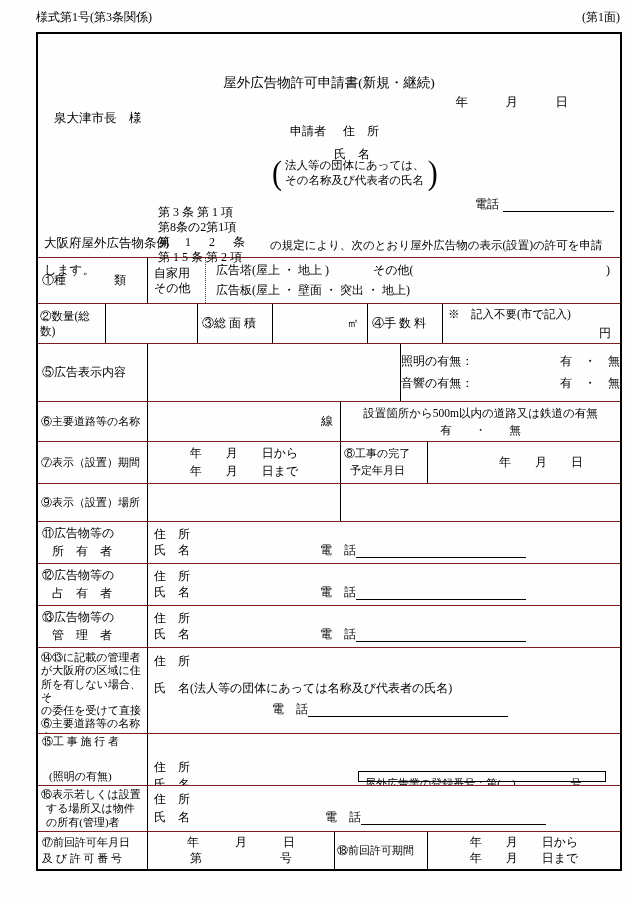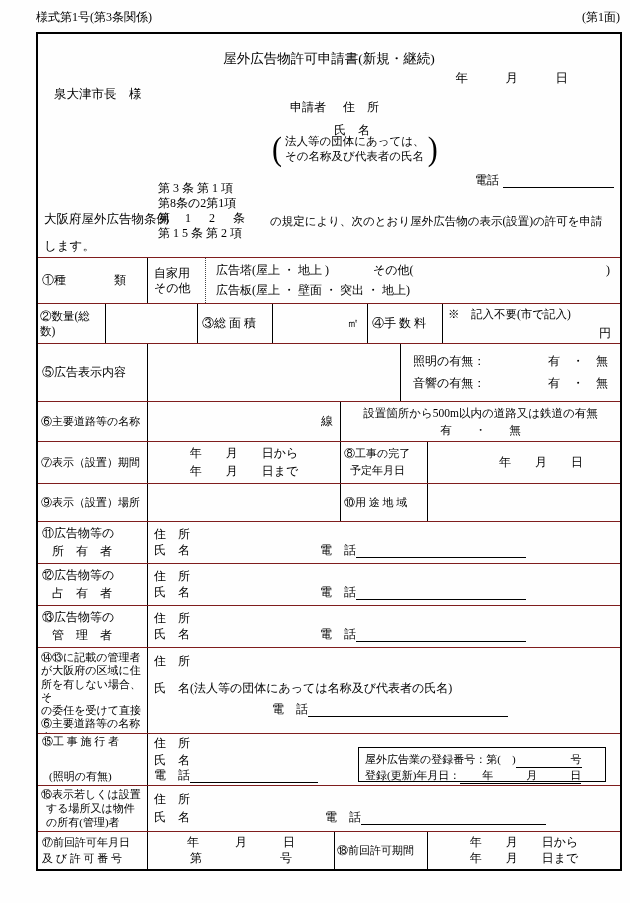--- a/index.html
+++ b/index.html
@@ -5,21 +5,21 @@
   html,body{margin:0;padding:0;background:#ffffff;}
   .sheet{
     position:relative;width:630px;height:903px;background:#fefefe;
     font-family:"Liberation Serif","DejaVu Serif",serif;
     color:#000000;font-size:12px;line-height:1.25;overflow:hidden;
   }
   *{box-sizing:border-box;}
   .topbar{position:absolute;top:10px;left:36px;right:10px;display:flex;justify-content:space-between;font-size:12px;}
   .formbox{position:absolute;top:32px;left:36px;width:586px;border:2px solid #000;background:#fefefe;}
   .headcell{position:relative;height:223px;}
-  .abs{position:absolute;}
+  .abs{position:absolute;margin-top:24px;}
   .title{top:17px;left:0;width:100%;text-align:center;font-size:13.5px;}
   .row{display:flex;border-top:1px solid #7f1d1d;width:100%;}
   .c{position:relative;border-left:1px solid #000;overflow:hidden;}
   .c:first-child{border-left:none;}
   .lc{display:flex;align-items:center;padding:1px 4px;}
   .lab2{display:flex;flex-direction:column;justify-content:space-evenly;padding:1px 4px;}
   .f11{font-size:11px;}
   .f115{font-size:11.5px;}
   .dotted{border-left:1px dotted #444;}
   .ul{border-bottom:1px solid #000;display:inline-block;}
@@ -104,21 +104,21 @@
       <div class="c lc" style="width:75px">④手 数 料</div>
       <div class="c" style="flex:1">
         <div class="f115" style="padding:3px 5px">※　記入不要(市で記入)</div>
         <div class="abs" style="bottom:2px;right:9px">円</div>
       </div>
     </div>
 
     <div class="row" style="height:58px">
       <div class="c lc" style="width:109px">⑤広告表示内容</div>
       <div class="c" style="flex:1"></div>
-      <div class="c cc" style="width:220px;padding:2px 12px;text-align:left">
+      <div class="c cc" style="width:220px;padding:2px 0;text-align:left">
         <span style="display:flex;justify-content:space-between">
           <span>照明の有無：</span>
           <span>有　・　無</span>
         </span>
         <span style="display:flex;justify-content:space-between">
           <span>音響の有無：</span>
           <span>有　・　無</span>
         </span>
       </div>
     </div>
@@ -145,21 +145,20 @@
         <span style="padding-left:6px">予定年月日</span>
       </div>
       <div class="c" style="flex:1;display:flex;align-items:center;justify-content:center;padding-left:34px">
         <span>年　　月　　日</span>
       </div>
     </div>
 
     <div class="row" style="height:38px">
       <div class="c lc f11" style="width:109px;padding:1px 3px">⑨表示（設置）場所</div>
       <div class="c" style="width:193px"></div>
-      <div class="c lc f11" style="width:87px;padding:1px 3px">⑩用 途 地 域</div>
       <div class="c" style="flex:1"></div>
     </div>
 
     <div class="row" style="height:42px">
       <div class="c lab2" style="width:109px">
         <span>⑪広告物等の</span>
         <span style="padding-left:10px">所　有　者</span>
       </div>
       <div class="c fields">
         <span>住　所</span>

